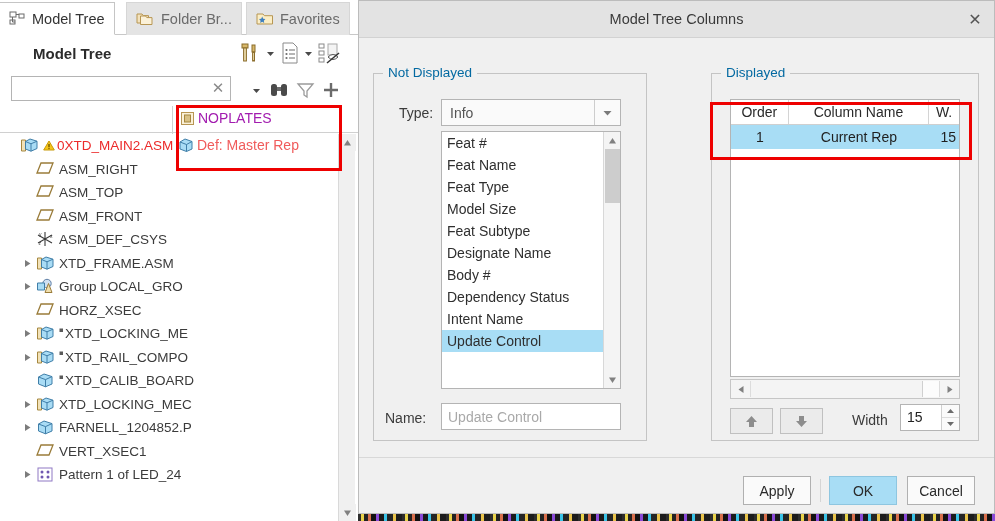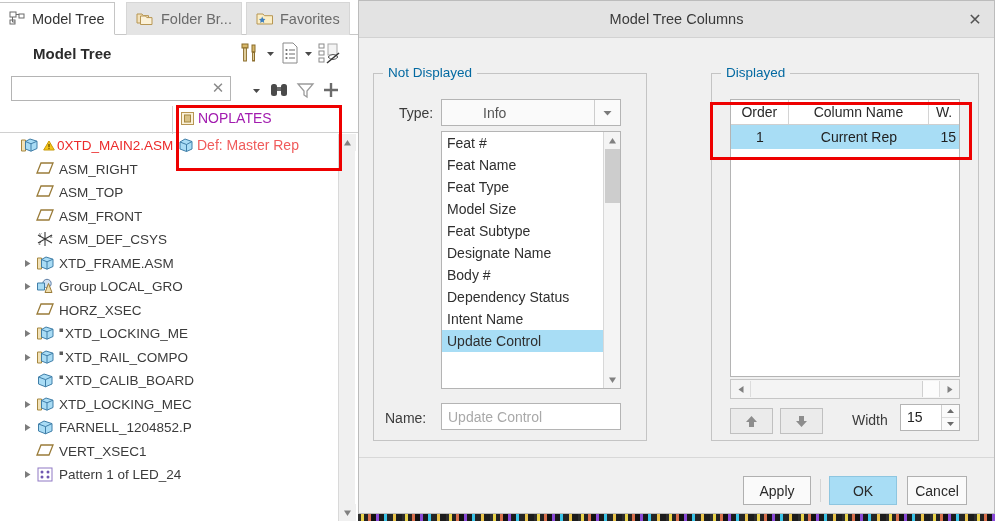--- a/index.html
+++ b/index.html
@@ -153,21 +153,21 @@
   }
   #grp-notdisplayed { left: 14px; top: 72px; width: 274px; height: 368px; }
   #grp-displayed    { left: 352px; top: 72px; width: 268px; height: 368px; }
 
   .lbl-type {
     position: absolute; left: 25px; top: 31px; font-size: 14px; color: #3b3b3b;
   }
   .combo {
     position: absolute; left: 67px; top: 25px; width: 180px; height: 27px;
     background: #fafafa; border: 1px solid #b4b4b4;
-    display: flex; align-items: center; padding-left: 33px;
+    display: flex; align-items: center;
   }
   .combo-val { padding-left: 8px; font-size: 14px; color: #555; flex: 1; }
   .combo-arrow {
     width: 26px; height: 25px; border-left: 1px solid #cdcdcd;
     display: flex; align-items: center; justify-content: center;
     background: #fafafa;
   }
 
   .listbox {
     position: absolute; left: 67px; top: 57px; width: 180px; height: 258px;
@@ -241,21 +241,21 @@
   .dlg-sep { position: absolute; left: 0; top: 456px; width: 635px; height: 1px; background: #d8d8d8; }
   .dbtn {
     position: absolute; top: 475px; height: 29px;
     background: #fafafa; border: 1px solid #b0b0b0;
     font-size: 14px; color: #2a2a2a;
     display: flex; align-items: center; justify-content: center;
     cursor: pointer; font-family: "Liberation Sans", sans-serif;
   }
   #btn-apply  { left: 384px; width: 68px; }
   #btn-ok     { left: 470px; width: 68px; background: #a8ddf5; border-color: #8ec6e0; }
-  #btn-cancel { left: 548px; width: 60px; }
+  #btn-cancel { left: 548px; width: 68px; }
   .dbtn-div { position:absolute; left: 461px; top: 478px; width:1px; height: 23px; background:#d5d5d5; }
 
   svg { display: block; }
 </style>
 </head>
 <body>
 
 <div id="root">
 
   <div id="left-panel">

